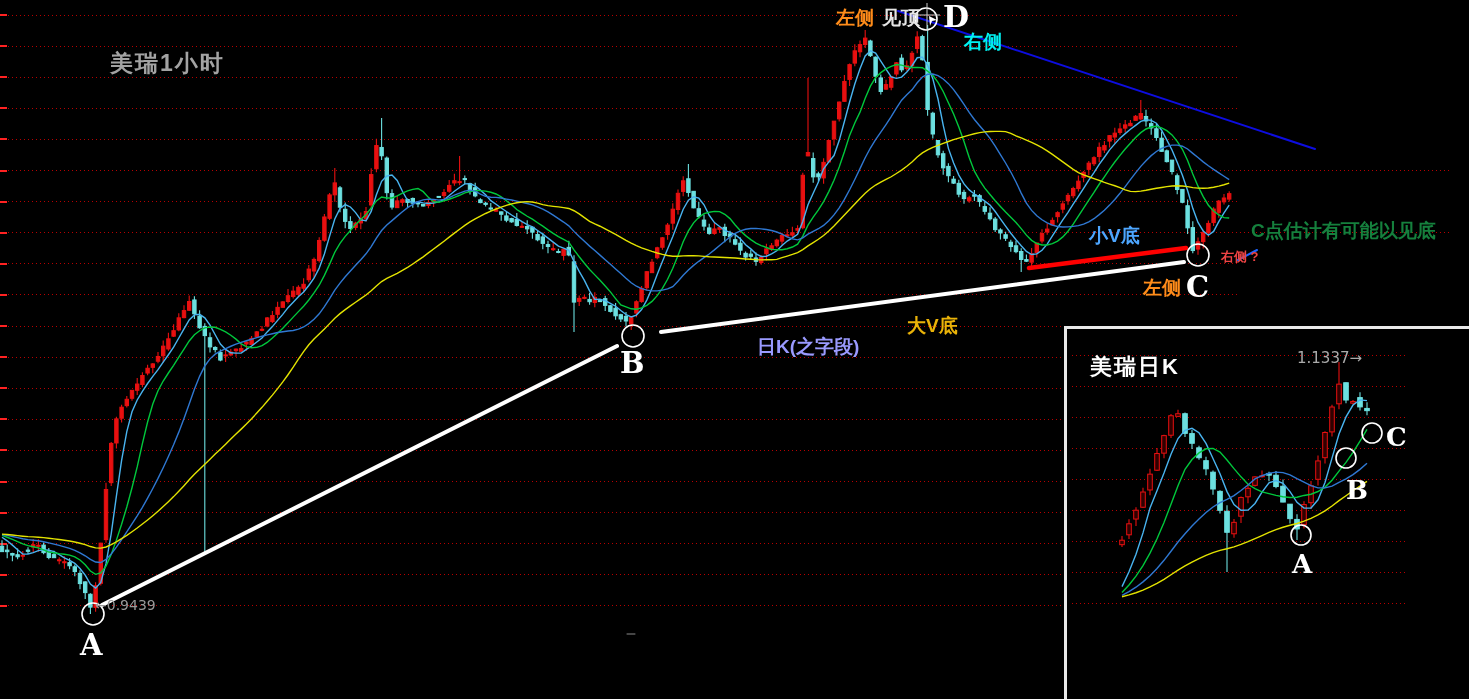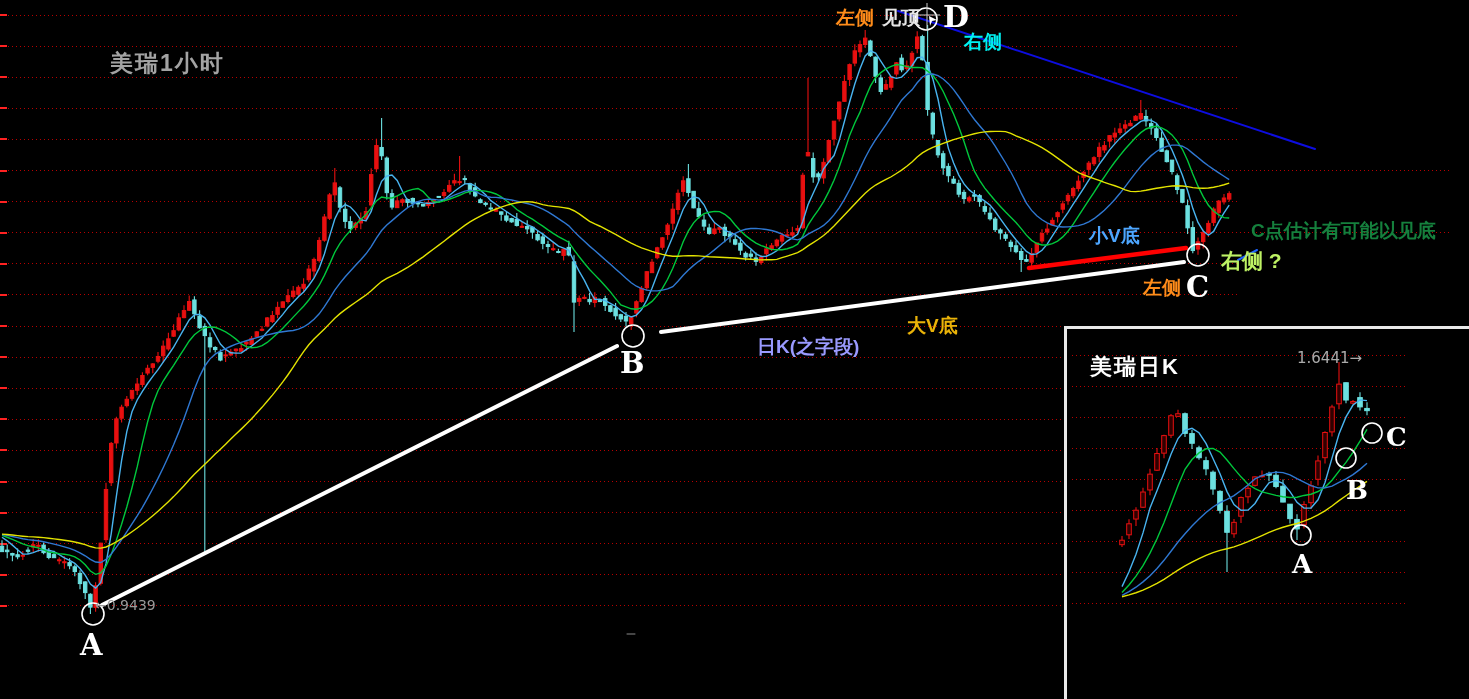--- a/index.html
+++ b/index.html
@@ -652,39 +652,39 @@
   <div class="ann" style="left:882px;top:8px;font-size:19px;color:#e5e5e5;">见顶</div>
 
   <div class="ann letter" style="left:943px;top:2px;font-size:30px;">D</div>
 
   <div class="ann" style="left:938px;top:32px;font-size:19px;color:#00f0f0;margin-left:26px;">右侧</div>
 
   <div class="ann" style="left:1089px;top:226px;font-size:19px;color:#4da6ff;">小V底</div>
 
   <div class="ann" style="left:1251px;top:221px;font-size:19px;color:#15803d;">C点估计有可能以见底</div>
 
-  <div class="ann" style="left:1221px;top:250px;font-size:21px;color:#bef264;">右侧 ?</div>
+  <div class="ann" style="left:1221px;top:250px;font-size:13px;color:#ef4444;">右侧 ?</div>
 
   <div class="ann" style="left:1143px;top:278px;font-size:19px;color:#ff8c1a;">左侧</div>
 
   <div class="ann letter" style="left:1186px;top:273px;font-size:29px;">C</div>
 
   <div class="ann letter" style="left:620px;top:349px;font-size:29px;">B</div>
 
   <div class="ann" style="left:907px;top:316px;font-size:19px;color:#eab308;">大V底</div>
 
   <div class="ann" style="left:757px;top:337px;font-size:19px;color:#9a9aff;">日K(之字段)</div>
 
   <div class="ann letter" style="left:80px;top:631px;font-size:29px;">A</div>
 
   <div class="ann price" style="left:95px;top:598px;font-size:14px;color:#999999;">←0.9439</div>
 
   <div class="ann" style="left:1090px;top:356px;font-size:22px;color:#ffffff;letter-spacing:2px;">美瑞日K</div>
 
-  <div class="ann price" style="left:1297px;top:351px;font-size:15px;color:#aaaaaa;">1.6441→</div>
+  <div class="ann price" style="left:1297px;top:351px;font-size:15px;color:#aaaaaa;">1.1337→</div>
 
   <div class="ann letter" style="left:1292px;top:551px;font-size:26px;">A</div>
 
   <div class="ann letter" style="left:1346px;top:477px;font-size:26px;">B</div>
 
   <div class="ann letter" style="left:1386px;top:424px;font-size:26px;">C</div>
 
 </div>
 
 </body></html>

